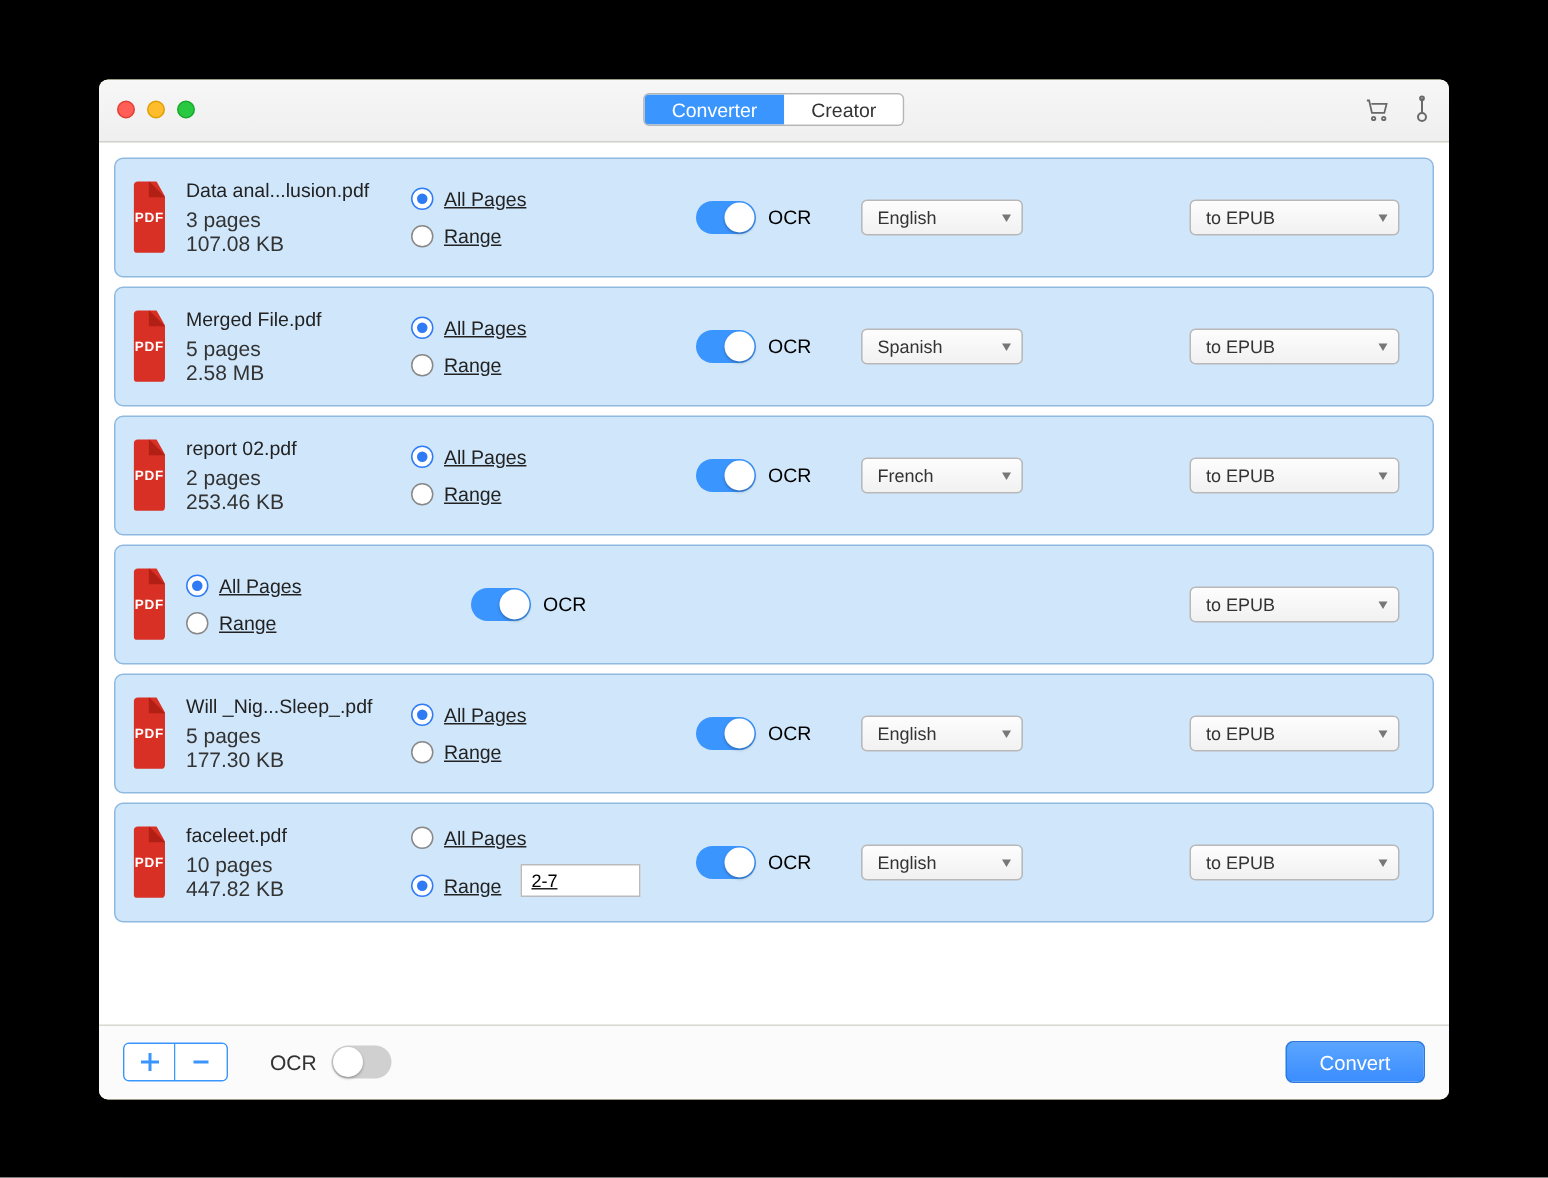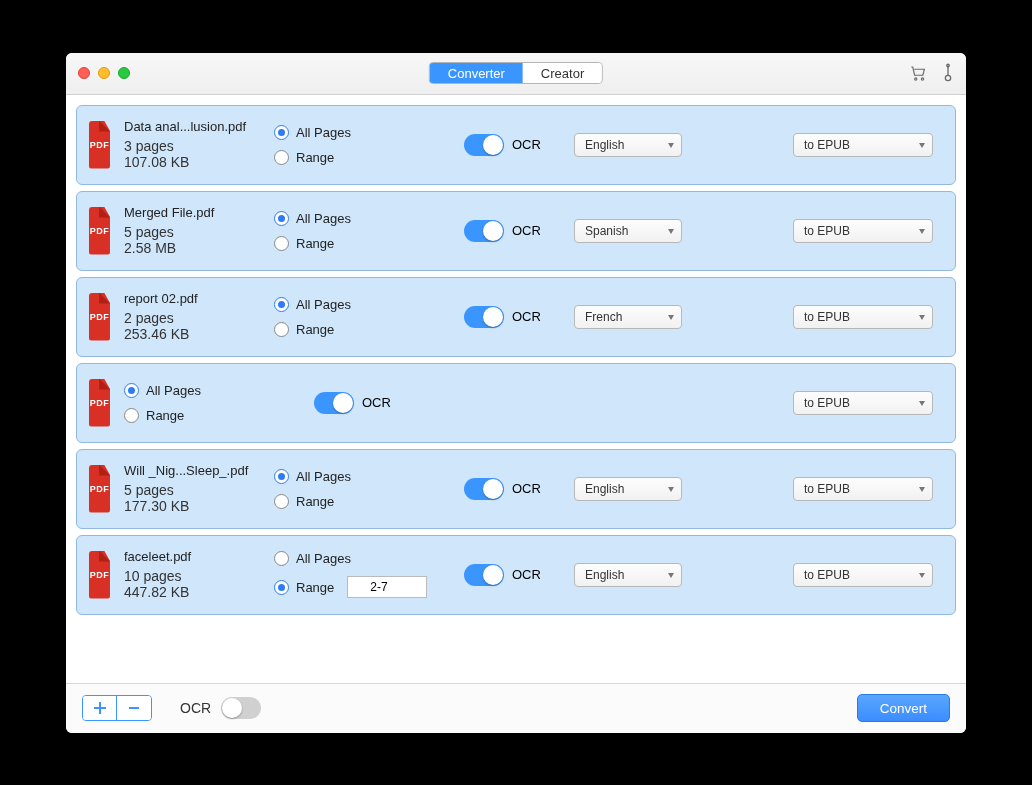--- a/index.html
+++ b/index.html
@@ -32,25 +32,25 @@
     clip-path: polygon(0 0, 72% 0, 100% 22%, 100% 100%, 0 100%);
     display:flex; align-items:center; justify-content:center;}
   .pdf-icon::before{ content:""; position:absolute; top:0; right:0; width:11px; height:11px; background:#b11f15; clip-path: polygon(0 0, 100% 100%, 0 100%);}
   .pdf-icon span{ color:#fff; font-size:9px; font-weight:600; letter-spacing:0.5px;}
 
   .meta { width:150px; flex-shrink:0; }
   .fname { font-size:13px; color:#222; white-space:nowrap; overflow:hidden; text-overflow:ellipsis; margin-bottom:4px;}
   .sub { font-size:14px; color:#333; line-height:16px;}
 
   .pages-col { width:190px; flex-shrink:0; display:flex; flex-direction:column; gap:10px; }
-  .radio-line { display:flex; align-items:center; gap:7px; font-size:13px; color:#222;}
+  .radio-line { display:flex; align-items:flex-end; gap:7px; font-size:13px; color:#222;text-decoration:underline;}
   .radio { width:15px; height:15px; border-radius:50%; border:1px solid #888; background:#fff; position:relative; cursor:pointer;}
   .radio.on { border-color:#2f7bf5;}
   .radio.on::after{ content:""; position:absolute; inset:3px; background:#2f7bf5; border-radius:50%;}
-  .range-input { width:80px; height:22px; border:1px solid #bbb; padding:0 22px; font-size:12px; margin-left:6px;}
+  .range-input { width:80px; height:22px; border:1px solid #bbb; padding:0 6px; font-size:12px; margin-left:6px;}
 
   .ocr-col { width:110px; display:flex; align-items:center; gap:8px; flex-shrink:0;}
   .toggle { width:40px; height:22px; border-radius:11px; background:#3b95ff; position:relative; cursor:pointer;}
   .toggle.off { background:#d0d0d0;}
   .toggle .knob{ position:absolute; width:20px; height:20px; background:#fff; border-radius:50%; top:1px; left:19px; box-shadow:0 1px 2px rgba(0,0,0,0.3);}
   .toggle.off .knob{ left:1px;}
   .ocr-label{ font-size:13px;}
 
   .dd { height:24px; min-width:108px; background:linear-gradient(#fdfdfd,#f1f1f1); border:1px solid #b8b8b8; border-radius:4px;
     display:flex; align-items:center; justify-content:flex-start; font-size:12px; color:#333; cursor:pointer; position:relative; padding:0 18px 0 10px;}

